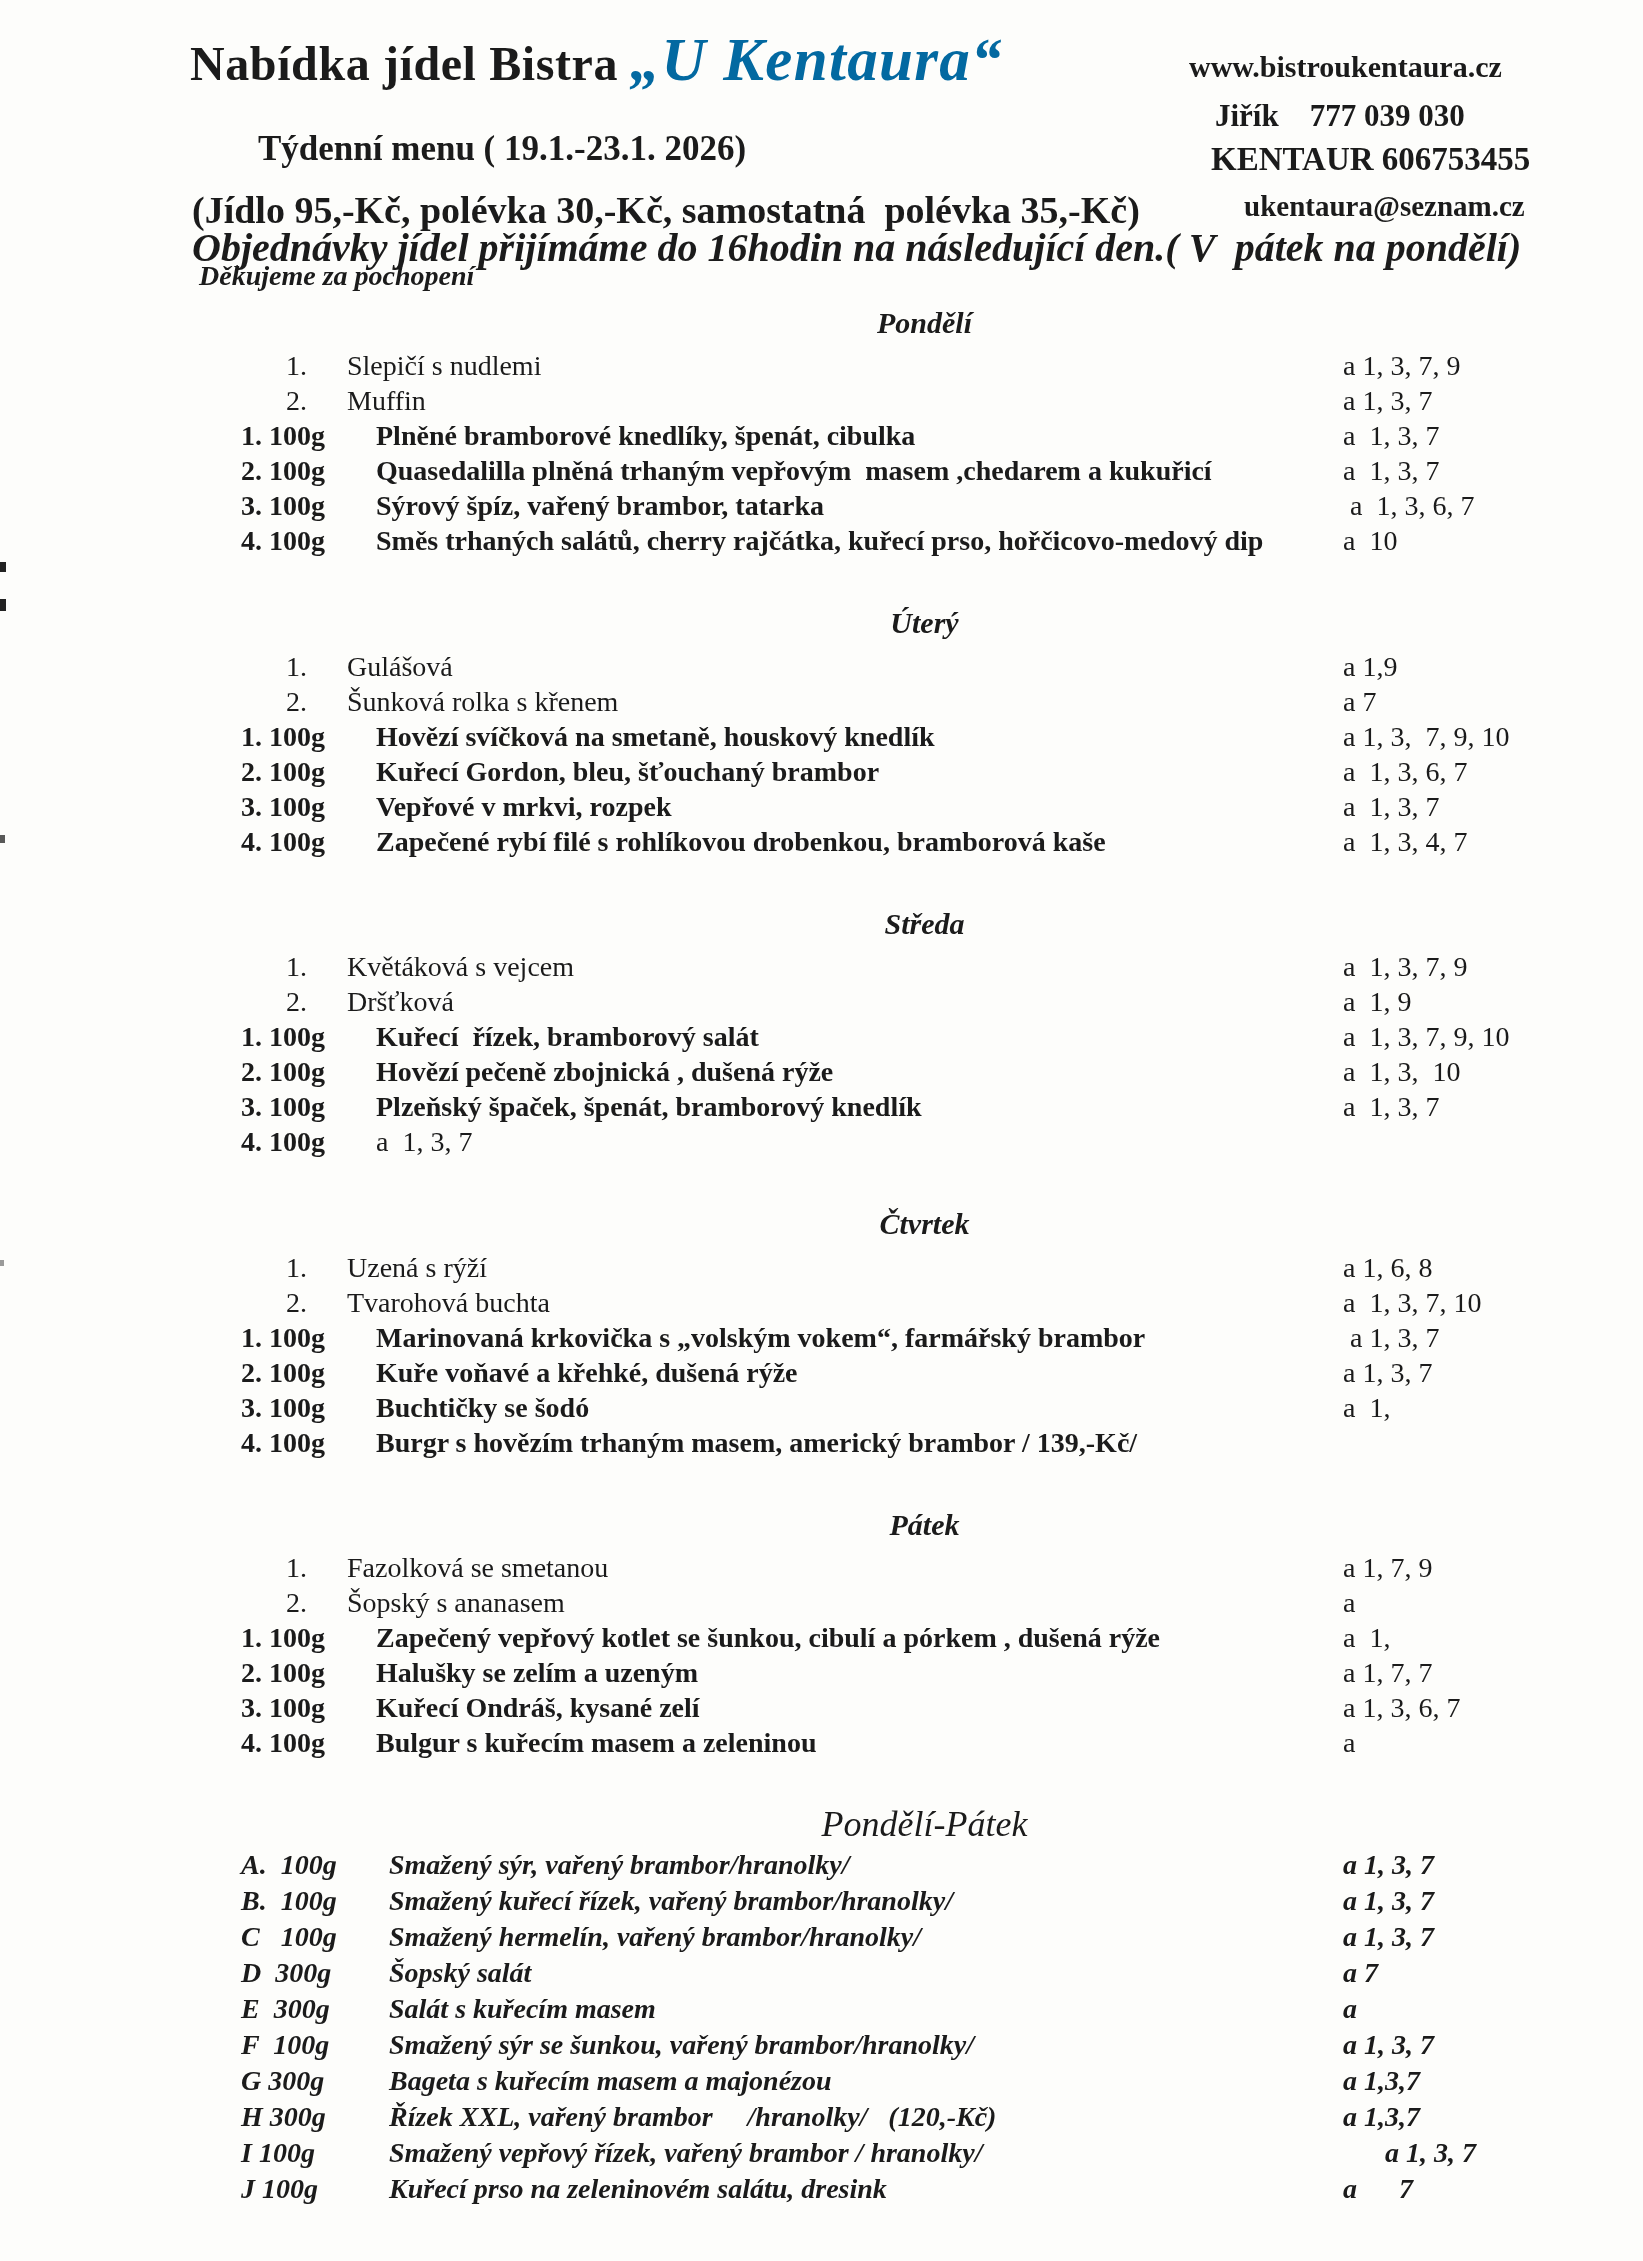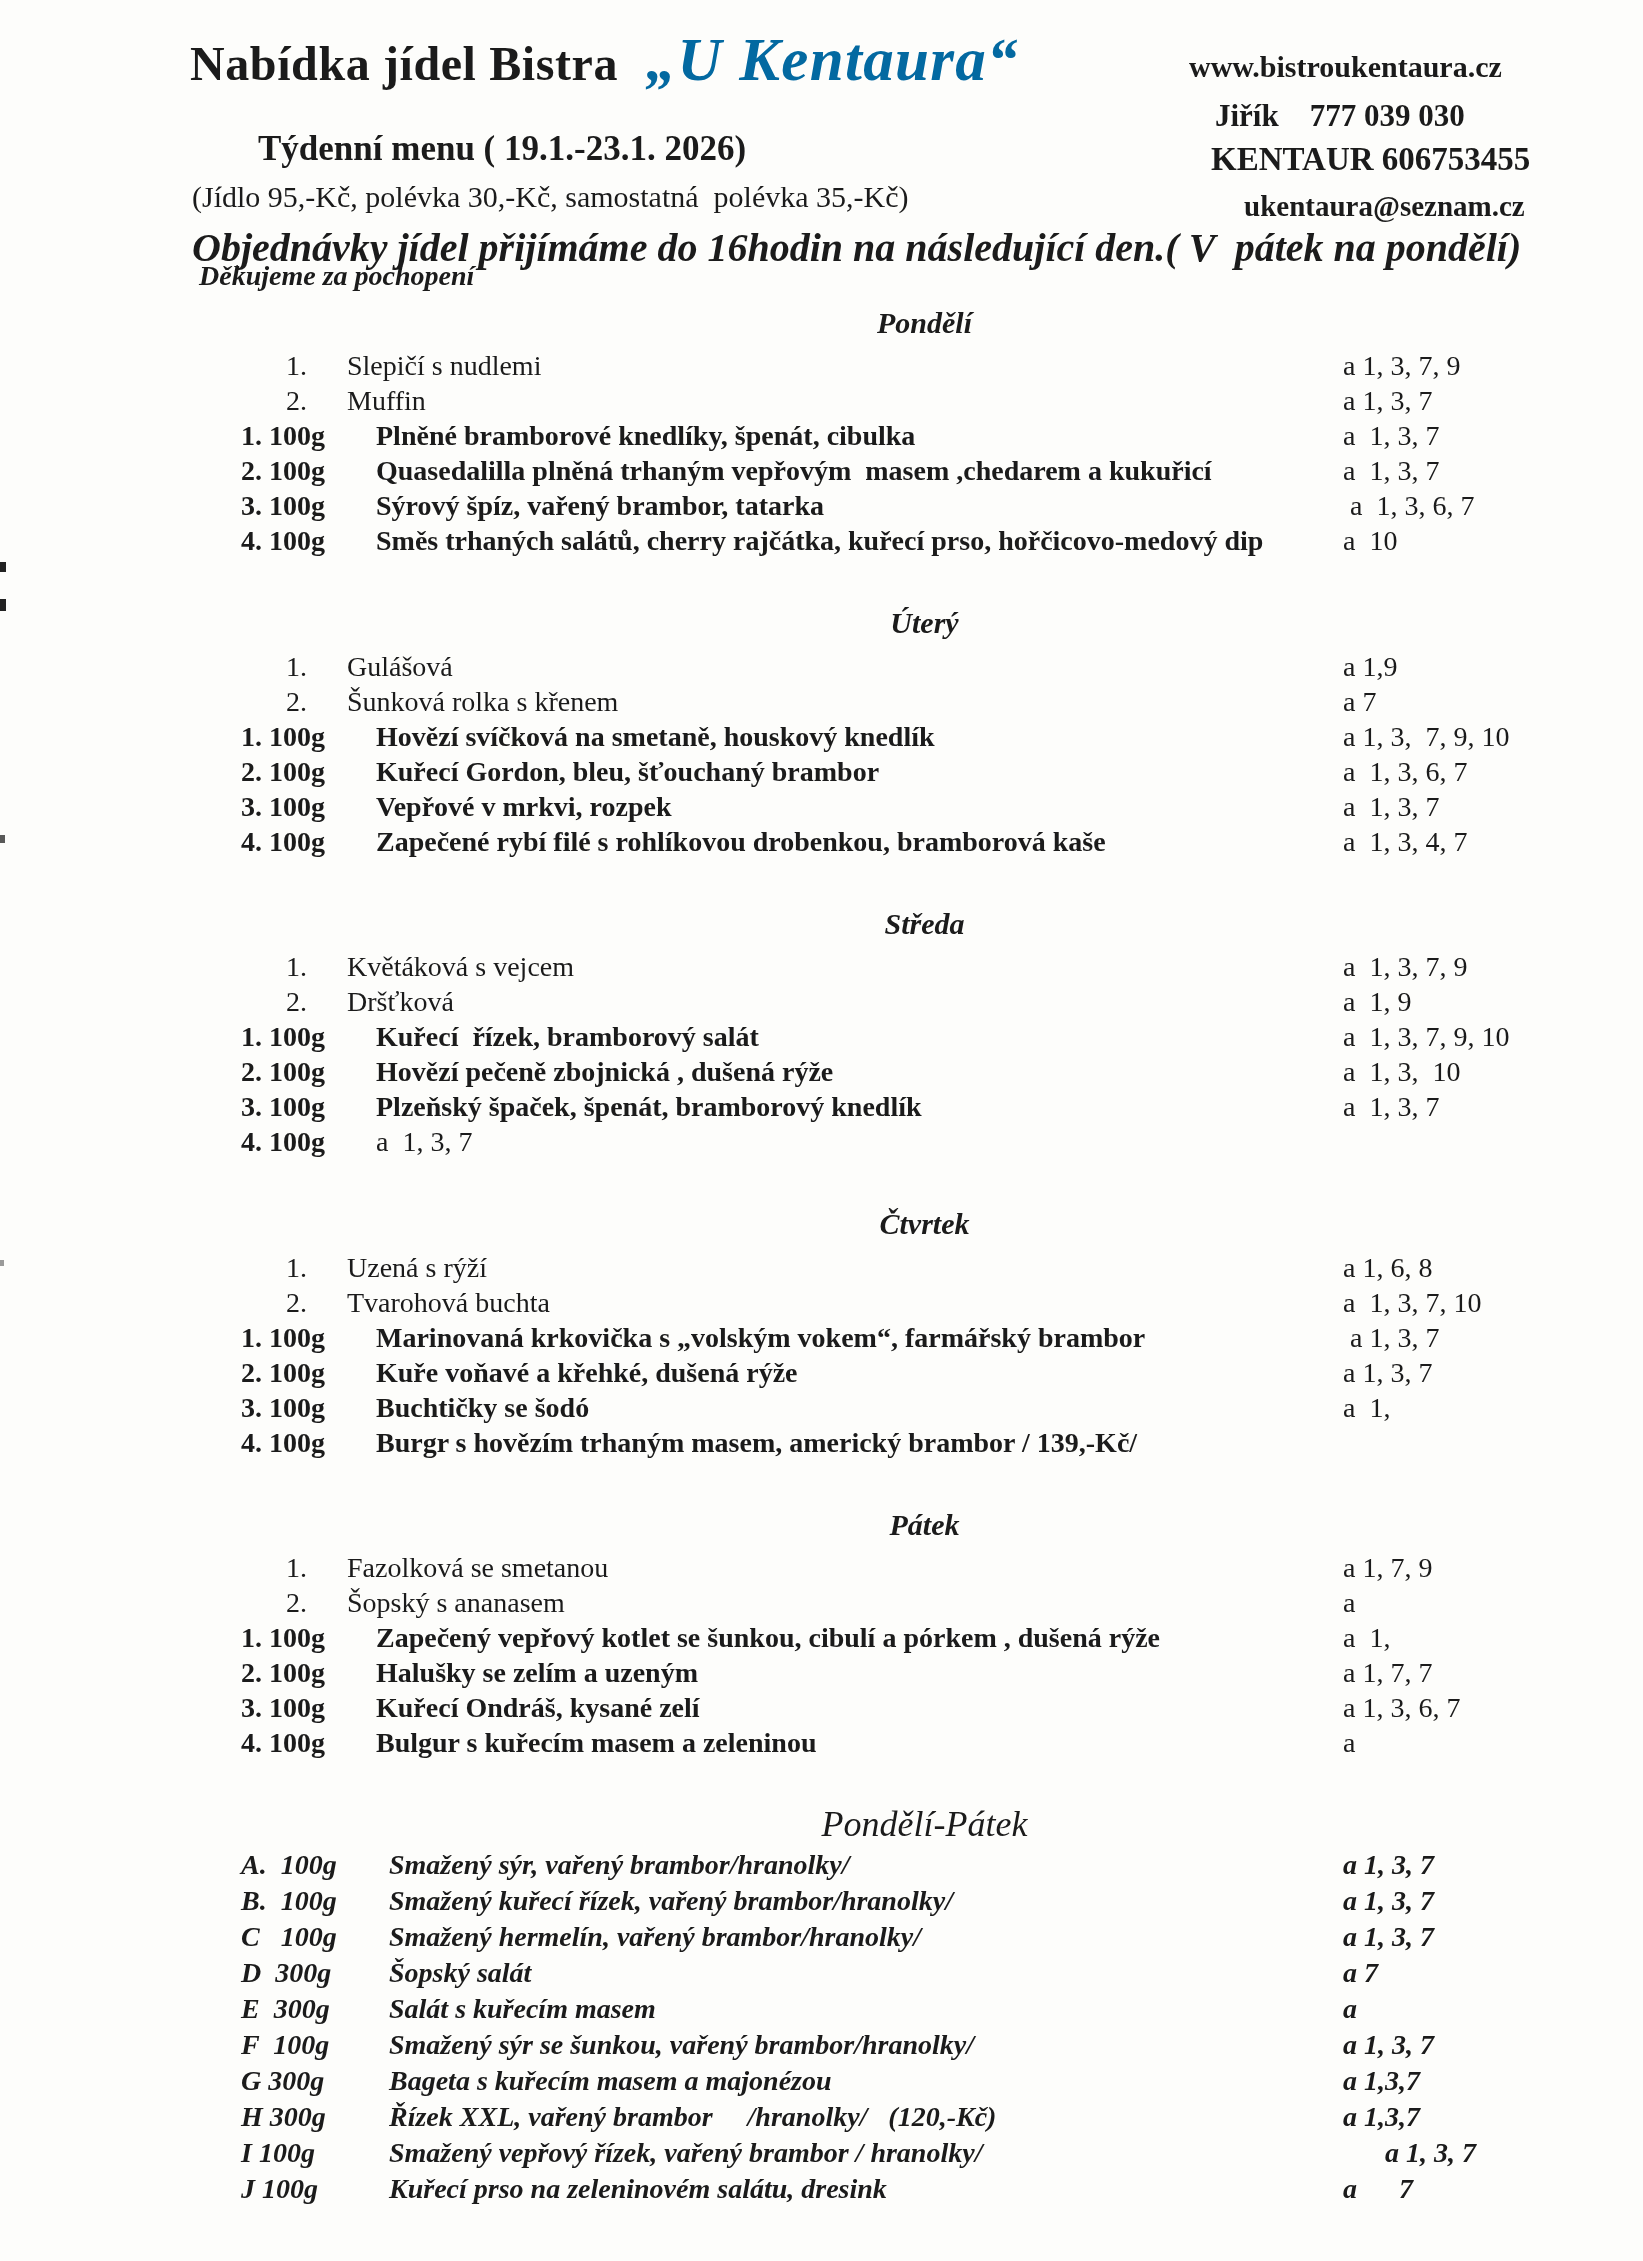--- a/index.html
+++ b/index.html
@@ -2,31 +2,31 @@
 <html lang="cs" style="font-size:10.3px"><head>
 <meta charset="utf-8">
 <style>
   html,body{margin:0;padding:0;}
   body{
     width:1644px;height:2261px;position:relative;
     background:#fdfdfb;color:#1b1b1b;
     font-family:"Liberation Serif","DejaVu Serif",serif;
     overflow:hidden;
   }
-  .abs{position:absolute;white-space:pre;gap:16px;}
+  .abs{position:absolute;white-space:pre;}
   
   .title-row{left:190px;top:24.5px;display:flex;align-items:baseline;}
   .title-main{font-size:48px;font-weight:700;letter-spacing:0.6px;}
   .title-quote{font-size:61px;font-weight:700;font-style:italic;color:#0369a1;margin-left:11.6px;letter-spacing:1.3px;}
   .website{left:1189px;top:50px;font-size:30px;font-weight:700;}
   .contact1{left:1215px;top:98px;font-size:31px;font-weight:700;}
   .contact2{left:1211px;top:141px;font-size:33px;font-weight:700;}
   .email{left:1244px;top:190px;font-size:29px;font-weight:700;}
   .week-title{left:258px;top:129px;font-size:35px;font-weight:700;}
-  .price-line{left:192px;top:180px;font-size:30px;font-weight:400;}
+  .price-line{left:192px;top:188px;font-size:38px;font-weight:700;}
   .note1{left:192px;top:224px;font-size:40px;font-weight:700;font-style:italic;}
   .note2{left:199px;top:260px;font-size:28px;font-weight:700;font-style:italic;}
   
   .menu{position:absolute;top:303px;left:0;width:1644px;margin-left:48px;}
   .day{margin-bottom:45px;}
   .day-header{margin-left:193px;width:1367px;height:39px;line-height:39px;
     text-align:center;font-size:30px;font-weight:700;font-style:italic;margin-bottom:6.4px;}
   .row{display:flex;margin-left:193px;width:1405px;height:35px;line-height:35px;font-size:28px;}
   .pfx{width:135px;white-space:pre;flex:none;}
   .nm{flex:1;white-space:pre;overflow:visible;}

